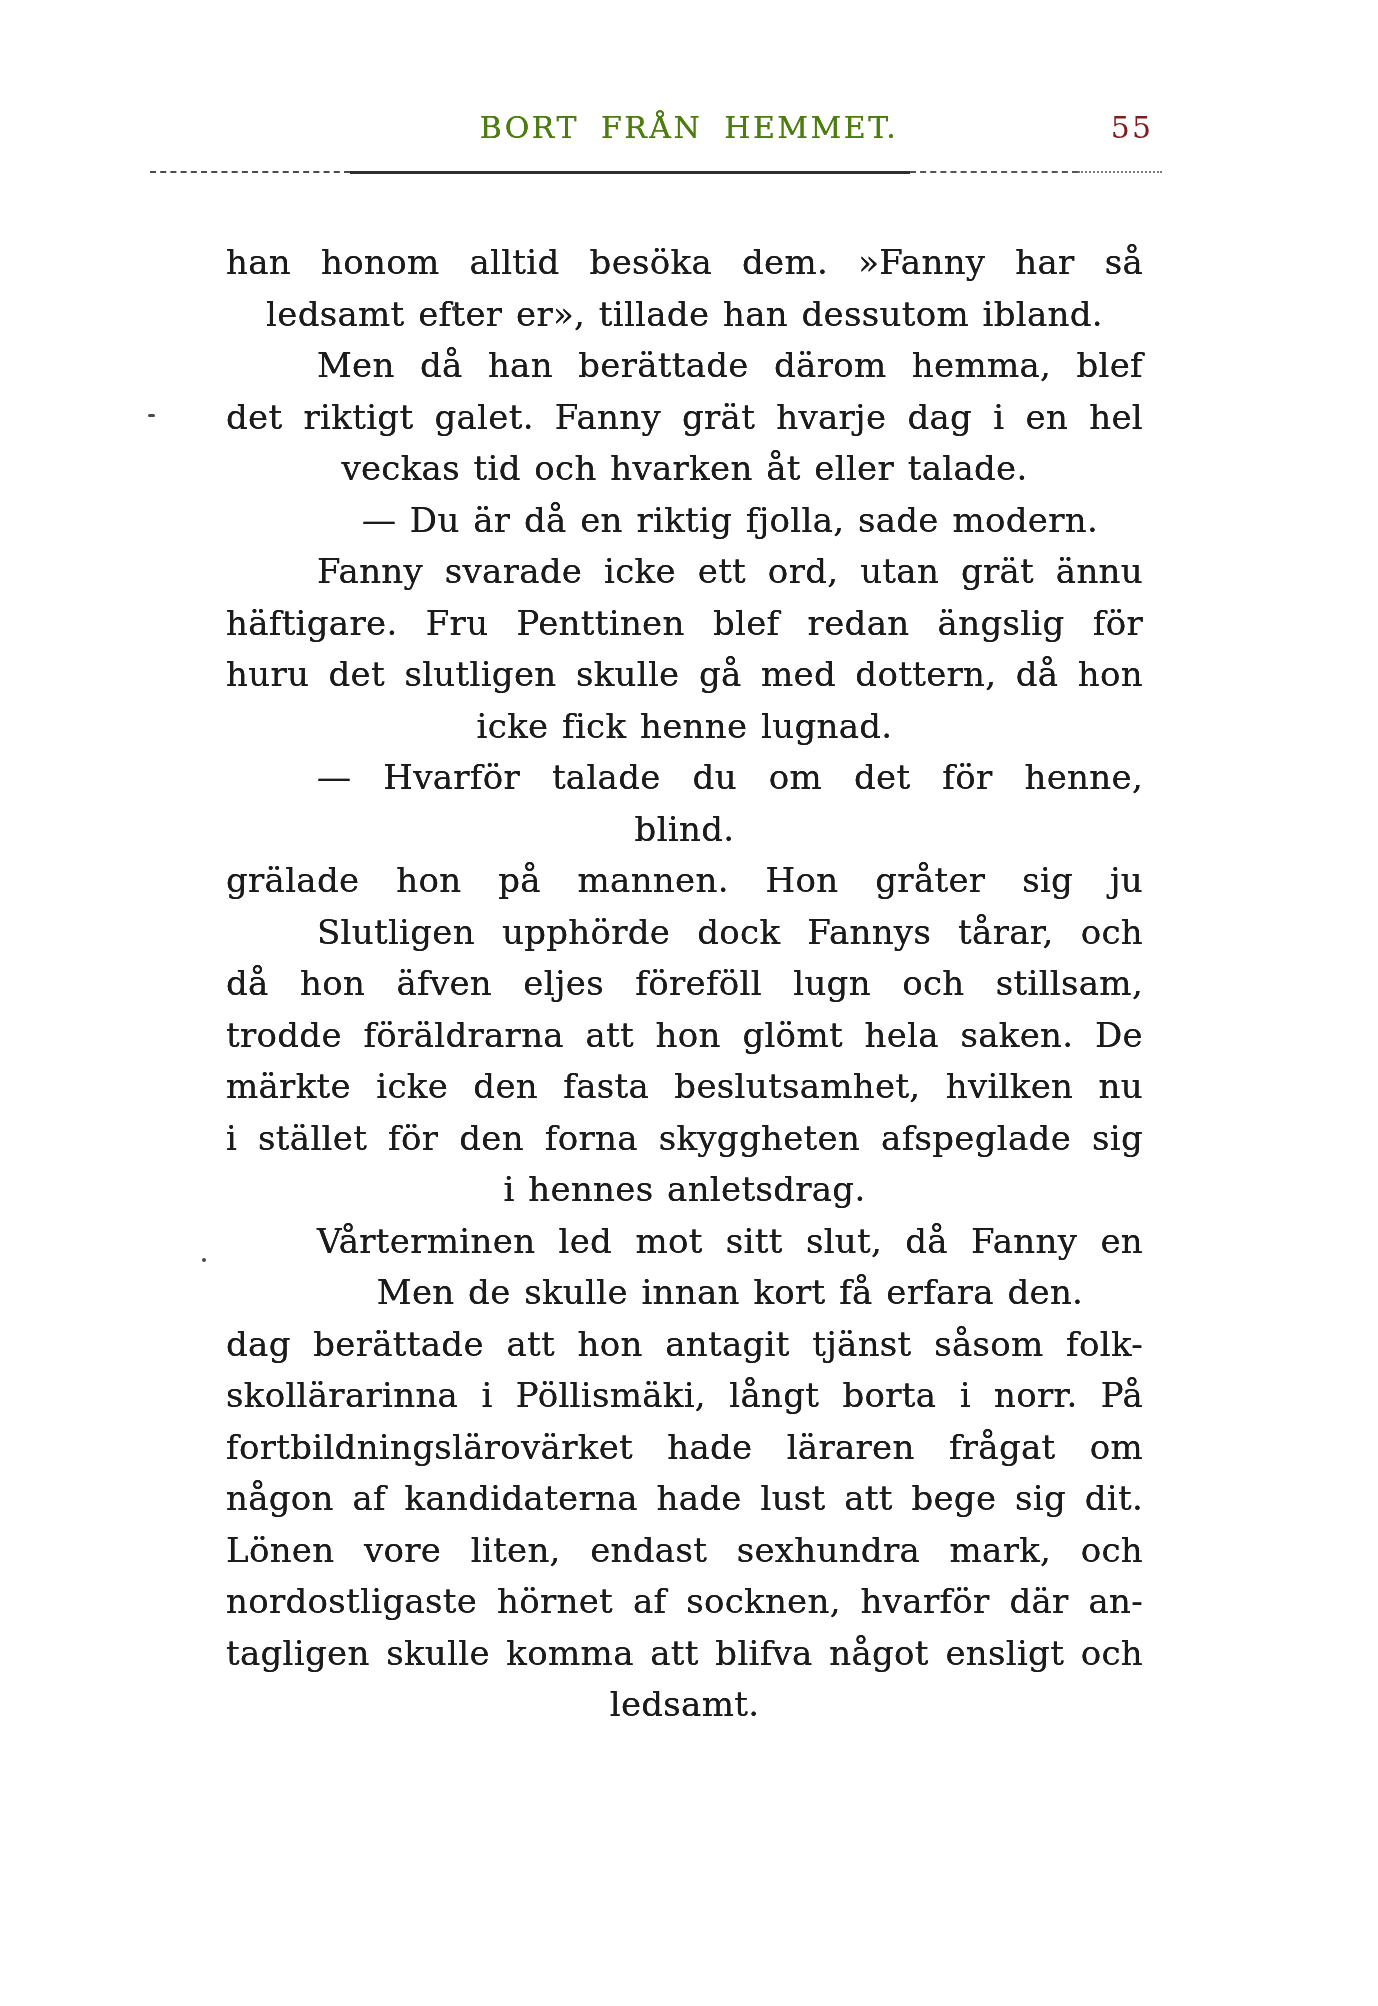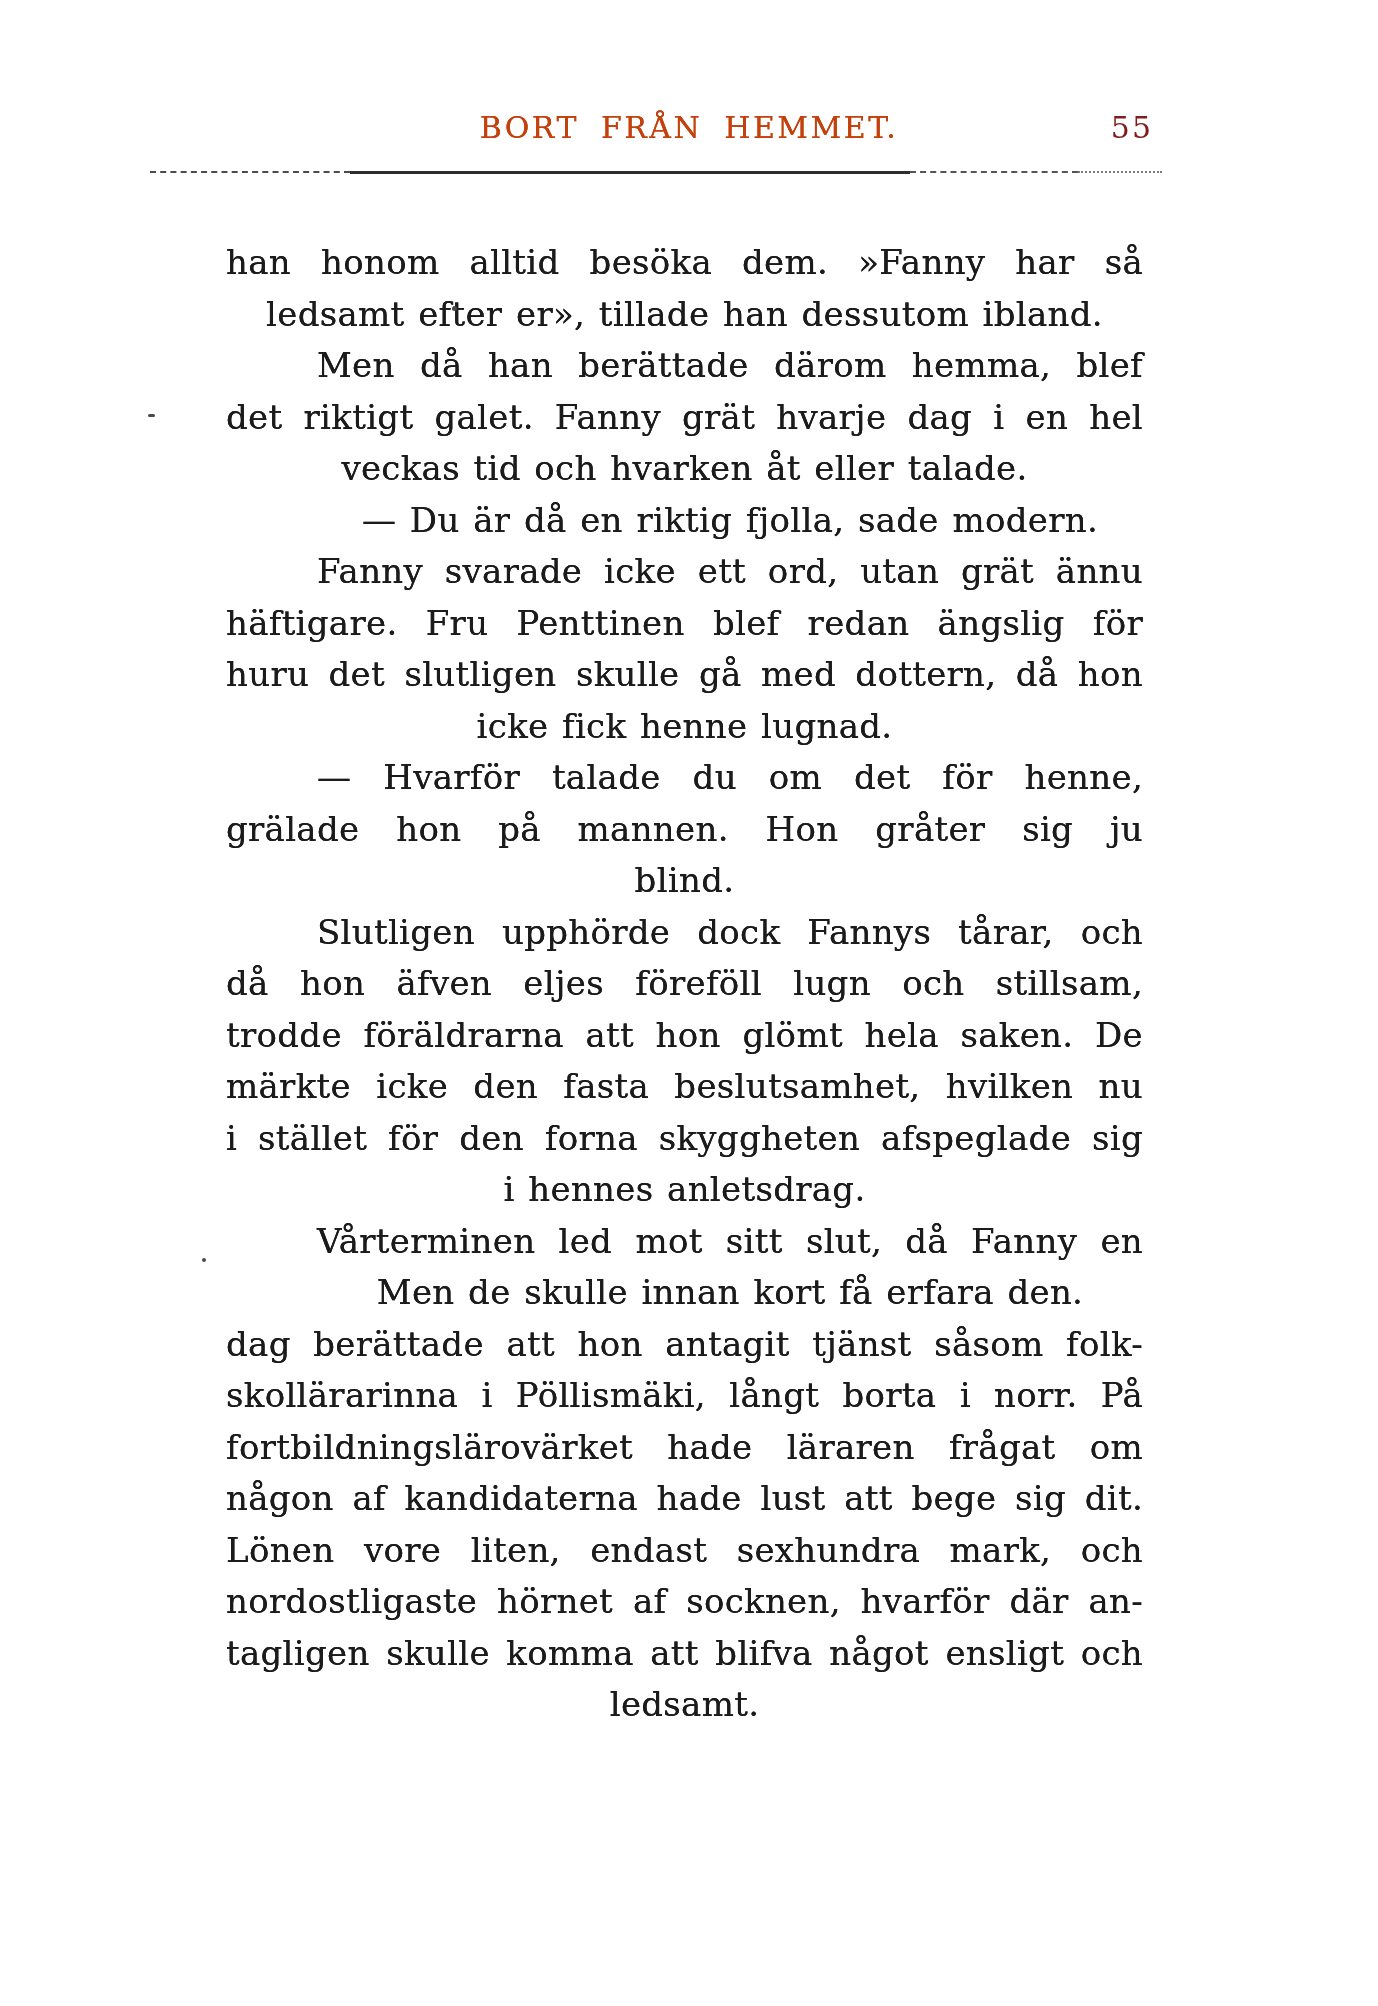--- a/index.html
+++ b/index.html
@@ -26,21 +26,21 @@
     width: 100%;
     height: 40px;
     line-height: 40px;
   }
   .head-title {
     display: block;
     text-align: center;
     font-size: 30px;
     letter-spacing: 2.5px;
     word-spacing: 10px;
-    color: #c2410c;
+    color: #4d7c0f;
     text-shadow: 0 0 0.5px currentColor;
   }
   .page-number {
     position: absolute;
     top: 0;
     right: 225px;
     font-size: 30px;
     letter-spacing: 2px;
     color: #7f1d1d;
   }
@@ -106,22 +106,22 @@
       <div class="tl">ledsamt efter er», tillade han dessutom ibland.</div>
       <div class="tl j i">Men då han berättade därom hemma, blef</div>
       <div class="tl j">det riktigt galet. Fanny grät hvarje dag i en hel</div>
       <div class="tl">veckas tid och hvarken åt eller talade.</div>
       <div class="tl i">— Du är då en riktig fjolla, sade modern.</div>
       <div class="tl j i">Fanny svarade icke ett ord, utan grät ännu</div>
       <div class="tl j">häftigare. Fru Penttinen blef redan ängslig för</div>
       <div class="tl j">huru det slutligen skulle gå med dottern, då hon</div>
       <div class="tl">icke fick henne lugnad.</div>
       <div class="tl j i">— Hvarför talade du om det för henne,</div>
+      <div class="tl">blind.</div>
       <div class="tl j">grälade hon på mannen. Hon gråter sig ju</div>
-      <div class="tl">blind.</div>
       <div class="tl j i">Slutligen upphörde dock Fannys tårar, och</div>
       <div class="tl j">då hon äfven eljes föreföll lugn och stillsam,</div>
       <div class="tl j">trodde föräldrarna att hon glömt hela saken. De</div>
       <div class="tl j">märkte icke den fasta beslutsamhet, hvilken nu</div>
       <div class="tl j">i stället för den forna skyggheten afspeglade sig</div>
       <div class="tl">i hennes anletsdrag.</div>
       <div class="tl j i">Vårterminen led mot sitt slut, då Fanny en</div>
       <div class="tl i">Men de skulle innan kort få erfara den.</div>
       <div class="tl j">dag berättade att hon antagit tjänst såsom folk-</div>
       <div class="tl j">skollärarinna i Pöllismäki, långt borta i norr. På</div>

